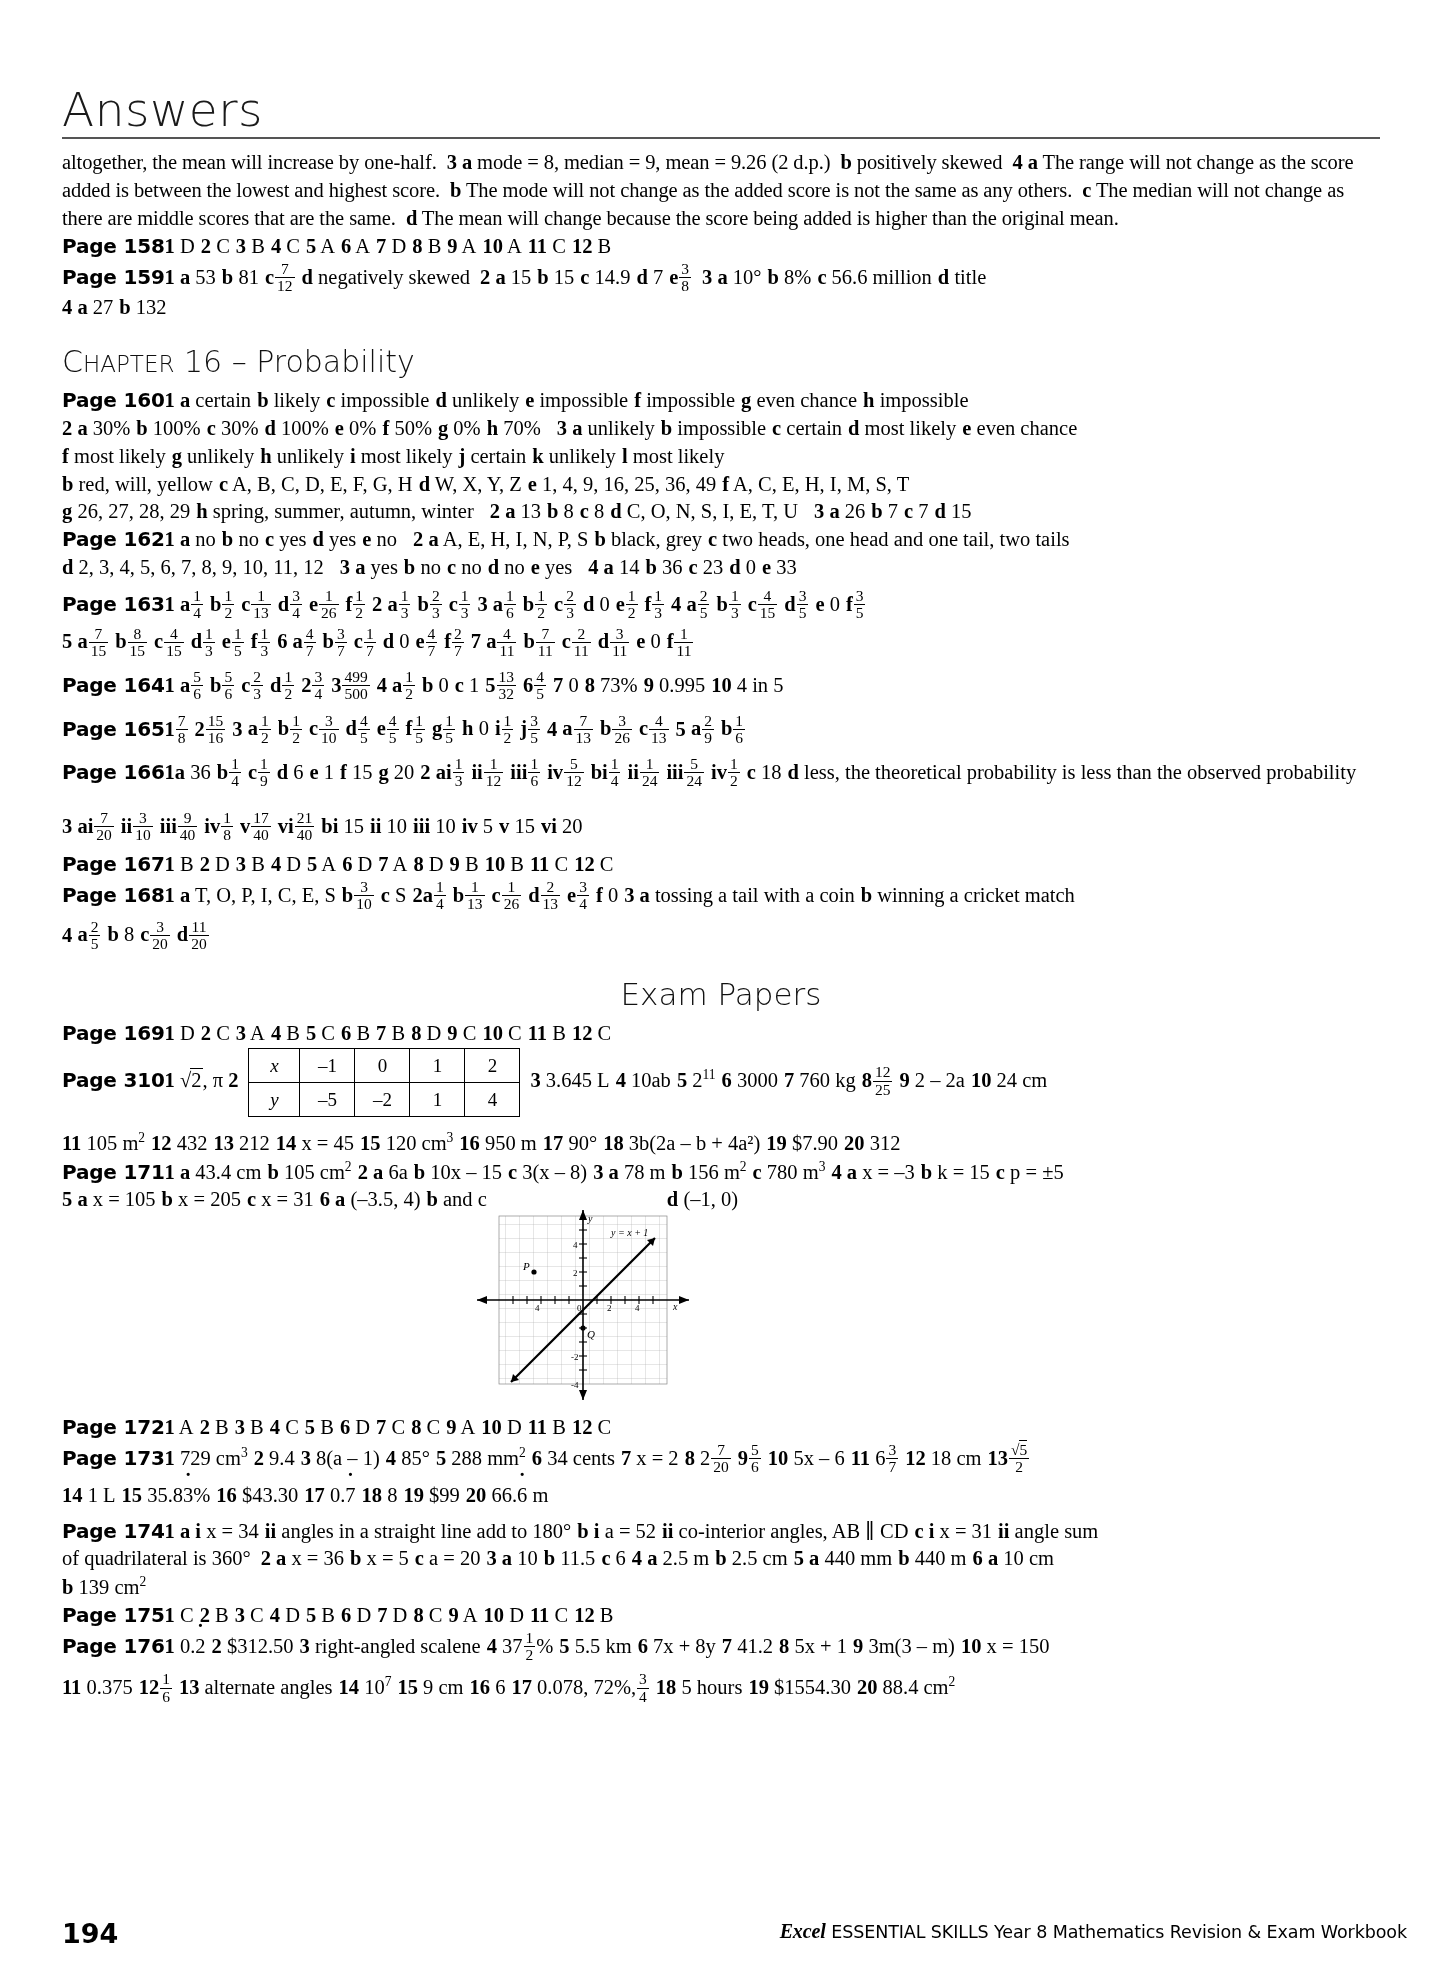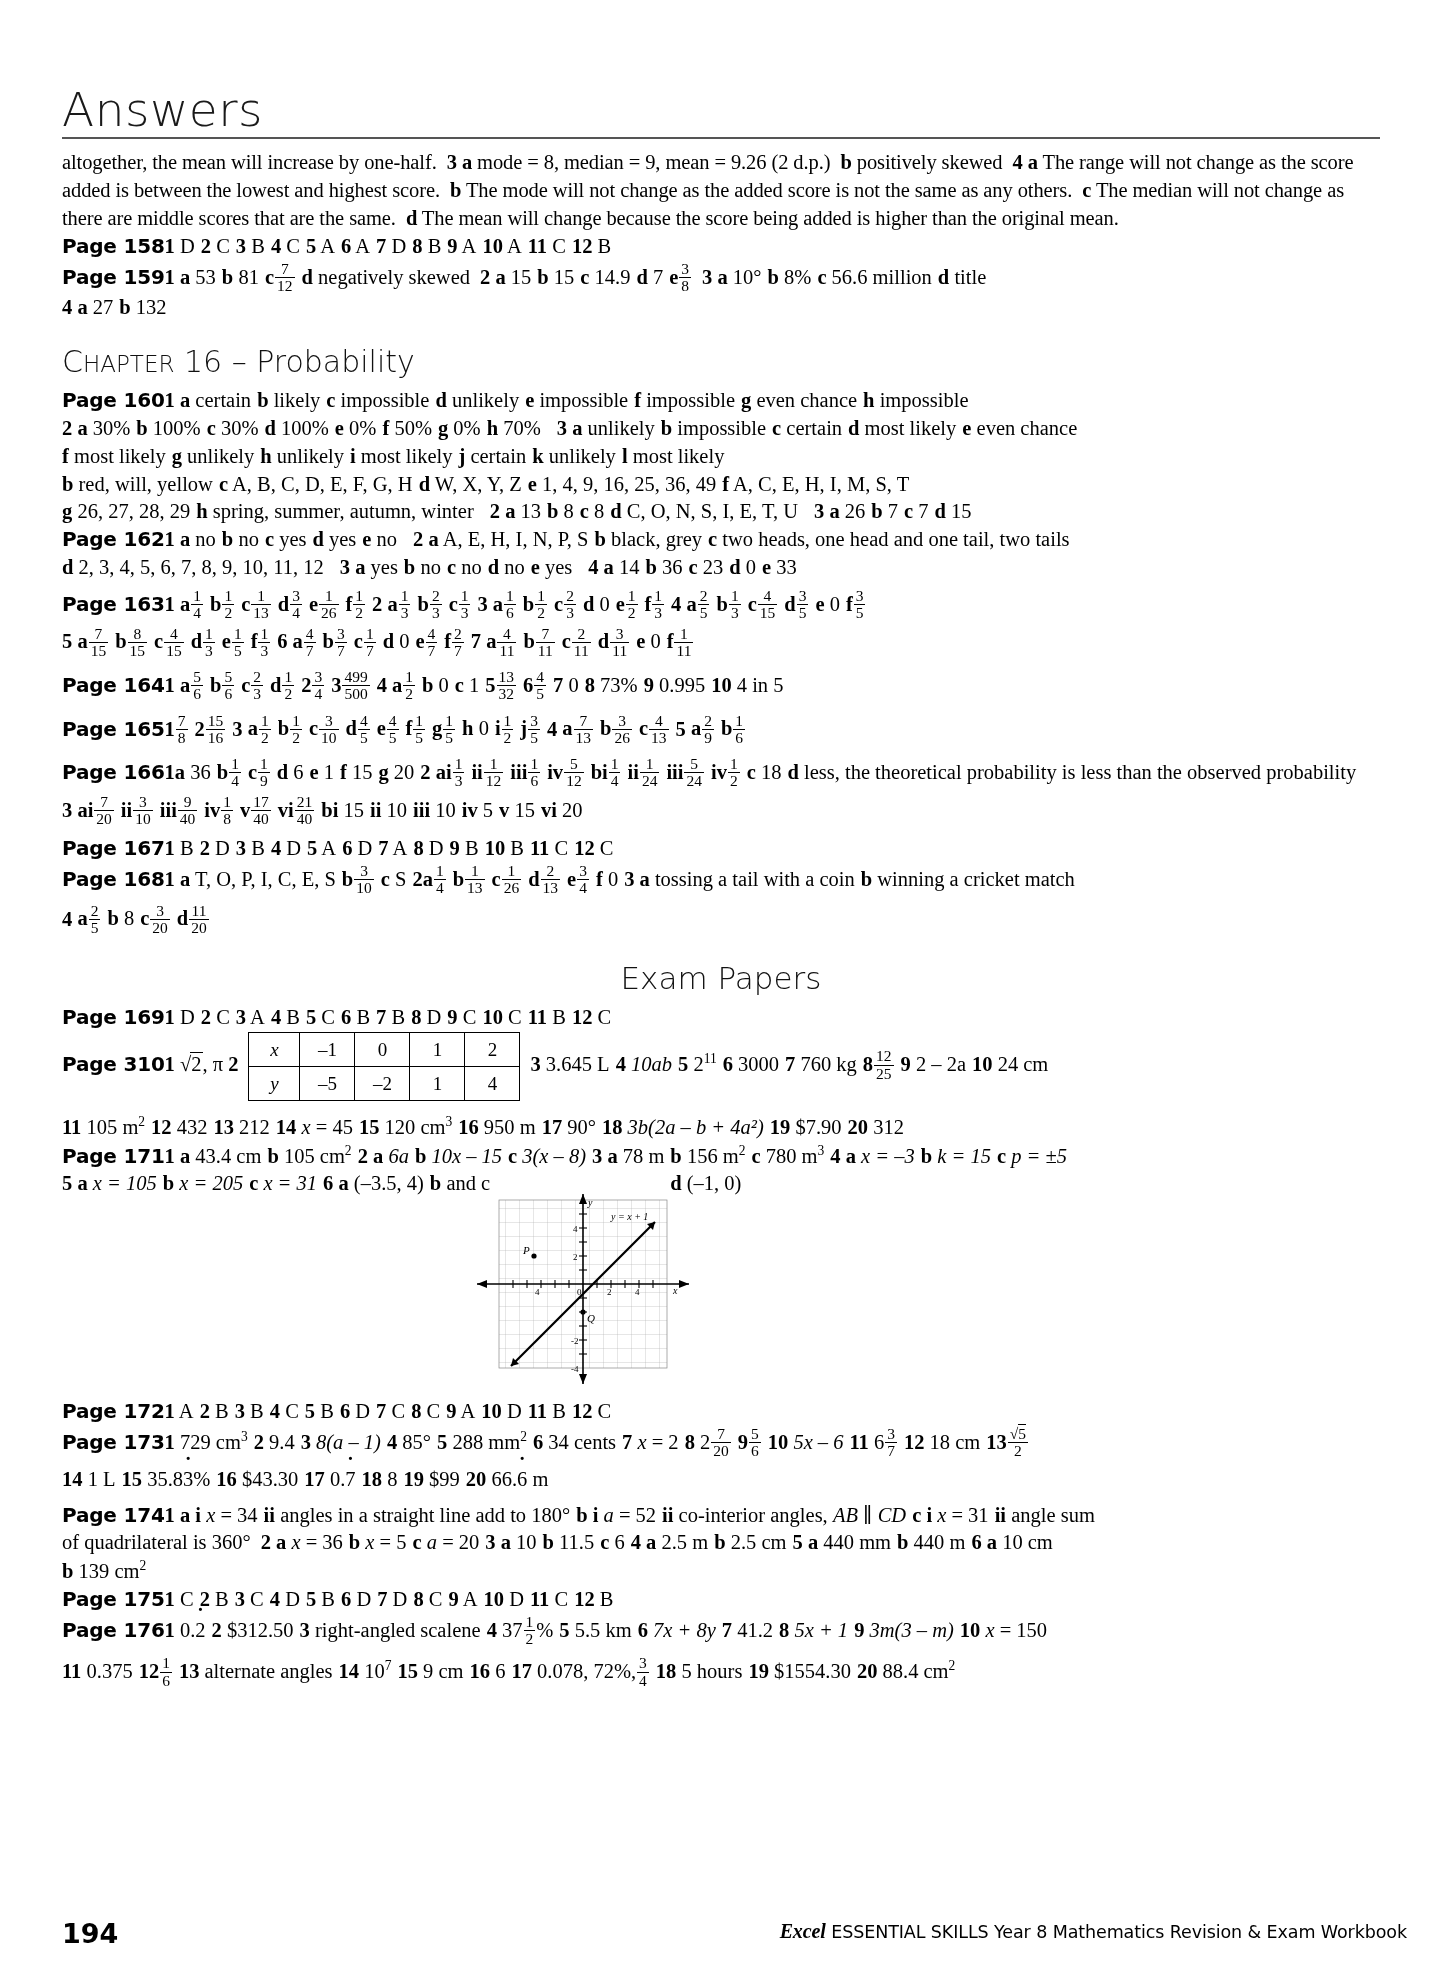--- a/index.html
+++ b/index.html
@@ -107,21 +107,21 @@
   .frac .num {
     display: block;
     padding: 0 2px;
   }
   .frac .den {
     display: block;
     border-top: 1.2px solid #000;
     padding: 0 2px;
   }
   sup.exp { font-size: 0.66em; vertical-align: super; }
-  .ital { font-style: italic; }
+  .ital { }
   .overdot { position: relative; }
   .overdot::after {
     content: "\00B7";
     position: absolute;
     left: 50%;
     top: -0.82em;
     transform: translateX(-50%);
     font-size: 1.3em;
     line-height: 1;
   }
@@ -262,21 +262,21 @@
       <span class="pageref">Page 164</span><b>1</b> <span id="p164q1"><b>a</b><span class="frac"><span class="num">5</span><span class="den">6</span></span><span class="sp"></span><b>b</b><span class="frac"><span class="num">5</span><span class="den">6</span></span><span class="sp"></span><b>c</b><span class="frac"><span class="num">2</span><span class="den">3</span></span><span class="sp"></span><b>d</b><span class="frac"><span class="num">1</span><span class="den">2</span></span><span class="sp"></span></span><b>2</b><span class="frac"><span class="num">3</span><span class="den">4</span></span><span class="sp"></span><b>3</b><span class="frac"><span class="num">499</span><span class="den">500</span></span><span class="sp"></span><b>4</b> <span id="p164q4"><b>a</b><span class="frac"><span class="num">1</span><span class="den">2</span></span><span class="sp"></span><b>b</b> <span>0</span><span class="sp"></span><b>c</b> <span>1</span><span class="sp"></span></span><b>5</b><span class="frac"><span class="num">13</span><span class="den">32</span></span><span class="sp"></span><b>6</b><span class="frac"><span class="num">4</span><span class="den">5</span></span><span class="sp"></span><b>7</b> <span>0</span><span class="sp"></span><b>8</b> <span>73%</span><span class="sp"></span><b>9</b> <span>0.995</span><span class="sp"></span><b>10</b> <span>4 in 5</span>
     </div>
 
     <div class="line" style="margin-top:10px">
       <span class="pageref">Page 165</span><b>1</b><span class="frac"><span class="num">7</span><span class="den">8</span></span><span class="sp"></span><b>2</b><span class="frac"><span class="num">15</span><span class="den">16</span></span><span class="sp"></span><b>3</b> <span id="p165q3"><b>a</b><span class="frac"><span class="num">1</span><span class="den">2</span></span><span class="sp"></span><b>b</b><span class="frac"><span class="num">1</span><span class="den">2</span></span><span class="sp"></span><b>c</b><span class="frac"><span class="num">3</span><span class="den">10</span></span><span class="sp"></span><b>d</b><span class="frac"><span class="num">4</span><span class="den">5</span></span><span class="sp"></span><b>e</b><span class="frac"><span class="num">4</span><span class="den">5</span></span><span class="sp"></span><b>f</b><span class="frac"><span class="num">1</span><span class="den">5</span></span><span class="sp"></span><b>g</b><span class="frac"><span class="num">1</span><span class="den">5</span></span><span class="sp"></span><b>h</b> <span>0</span><span class="sp"></span><b>i</b><span class="frac"><span class="num">1</span><span class="den">2</span></span><span class="sp"></span><b>j</b><span class="frac"><span class="num">3</span><span class="den">5</span></span><span class="sp"></span></span><b>4</b> <span id="p165q4"><b>a</b><span class="frac"><span class="num">7</span><span class="den">13</span></span><span class="sp"></span><b>b</b><span class="frac"><span class="num">3</span><span class="den">26</span></span><span class="sp"></span><b>c</b><span class="frac"><span class="num">4</span><span class="den">13</span></span><span class="sp"></span></span><b>5</b> <span id="p165q5"><b>a</b><span class="frac"><span class="num">2</span><span class="den">9</span></span><span class="sp"></span><b>b</b><span class="frac"><span class="num">1</span><span class="den">6</span></span><span class="sp"></span></span>
     </div>
 
     <div class="line" style="margin-top:10px">
       <span class="pageref">Page 166</span><b>1</b><span id="p166q1"><b>a</b> <span>36</span><span class="sp"></span><b>b</b><span class="frac"><span class="num">1</span><span class="den">4</span></span><span class="sp"></span><b>c</b><span class="frac"><span class="num">1</span><span class="den">9</span></span><span class="sp"></span><b>d</b> <span>6</span><span class="sp"></span><b>e</b> <span>1</span><span class="sp"></span><b>f</b> <span>15</span><span class="sp"></span><b>g</b> <span>20</span><span class="sp"></span></span><b>2</b> <b>a</b><span id="p166q2a"><b>i</b><span class="frac"><span class="num">1</span><span class="den">3</span></span><span class="sp"></span><b>ii</b><span class="frac"><span class="num">1</span><span class="den">12</span></span><span class="sp"></span><b>iii</b><span class="frac"><span class="num">1</span><span class="den">6</span></span><span class="sp"></span><b>iv</b><span class="frac"><span class="num">5</span><span class="den">12</span></span><span class="sp"></span></span><b>b</b><span id="p166q2b"><b>i</b><span class="frac"><span class="num">1</span><span class="den">4</span></span><span class="sp"></span><b>ii</b><span class="frac"><span class="num">1</span><span class="den">24</span></span><span class="sp"></span><b>iii</b><span class="frac"><span class="num">5</span><span class="den">24</span></span><span class="sp"></span><b>iv</b><span class="frac"><span class="num">1</span><span class="den">2</span></span><span class="sp"></span></span><b>c</b> <span>18</span><span class="sp"></span><b>d</b> <span>less, the theoretical probability is less than the observed probability</span>
     </div>
-    <div class="line" style="margin-top:4px">
+    <div class="line" style="margin-top:20px">
       <b>3</b> <b>a</b><span id="p166q3a"><b>i</b><span class="frac"><span class="num">7</span><span class="den">20</span></span><span class="sp"></span><b>ii</b><span class="frac"><span class="num">3</span><span class="den">10</span></span><span class="sp"></span><b>iii</b><span class="frac"><span class="num">9</span><span class="den">40</span></span><span class="sp"></span><b>iv</b><span class="frac"><span class="num">1</span><span class="den">8</span></span><span class="sp"></span><b>v</b><span class="frac"><span class="num">17</span><span class="den">40</span></span><span class="sp"></span><b>vi</b><span class="frac"><span class="num">21</span><span class="den">40</span></span><span class="sp"></span></span><b>b</b><span id="p166q3b"><b>i</b> <span>15</span><span class="sp"></span><b>ii</b> <span>10</span><span class="sp"></span><b>iii</b> <span>10</span><span class="sp"></span><b>iv</b> <span>5</span><span class="sp"></span><b>v</b> <span>15</span><span class="sp"></span><b>vi</b> <span>20</span><span class="sp"></span></span>
     </div>
 
     <div class="line" style="margin-top:8px">
       <span class="pageref">Page 167</span><span id="p167"><b>1</b> <span>B</span><span class="sp"></span><b>2</b> <span>D</span><span class="sp"></span><b>3</b> <span>B</span><span class="sp"></span><b>4</b> <span>D</span><span class="sp"></span><b>5</b> <span>A</span><span class="sp"></span><b>6</b> <span>D</span><span class="sp"></span><b>7</b> <span>A</span><span class="sp"></span><b>8</b> <span>D</span><span class="sp"></span><b>9</b> <span>B</span><span class="sp"></span><b>10</b> <span>B</span><span class="sp"></span><b>11</b> <span>C</span><span class="sp"></span><b>12</b> <span>C</span><span class="sp"></span></span>
     </div>
 
     <div class="line">
       <span class="pageref">Page 168</span><b>1</b> <b>a</b> <span>T, O, P, I, C, E, S</span><span class="sp"></span><b>b</b><span class="frac"><span class="num">3</span><span class="den">10</span></span><span class="sp"></span><b>c</b> <span>S</span><span class="sp"></span><b>2</b><span id="p168q2"><b>a</b><span class="frac"><span class="num">1</span><span class="den">4</span></span><span class="sp"></span><b>b</b><span class="frac"><span class="num">1</span><span class="den">13</span></span><span class="sp"></span><b>c</b><span class="frac"><span class="num">1</span><span class="den">26</span></span><span class="sp"></span><b>d</b><span class="frac"><span class="num">2</span><span class="den">13</span></span><span class="sp"></span><b>e</b><span class="frac"><span class="num">3</span><span class="den">4</span></span><span class="sp"></span><b>f</b> <span>0</span><span class="sp"></span></span><b>3</b> <b>a</b> <span>tossing a tail with a coin</span><span class="sp"></span><b>b</b> <span>winning a cricket match</span>
     </div>

